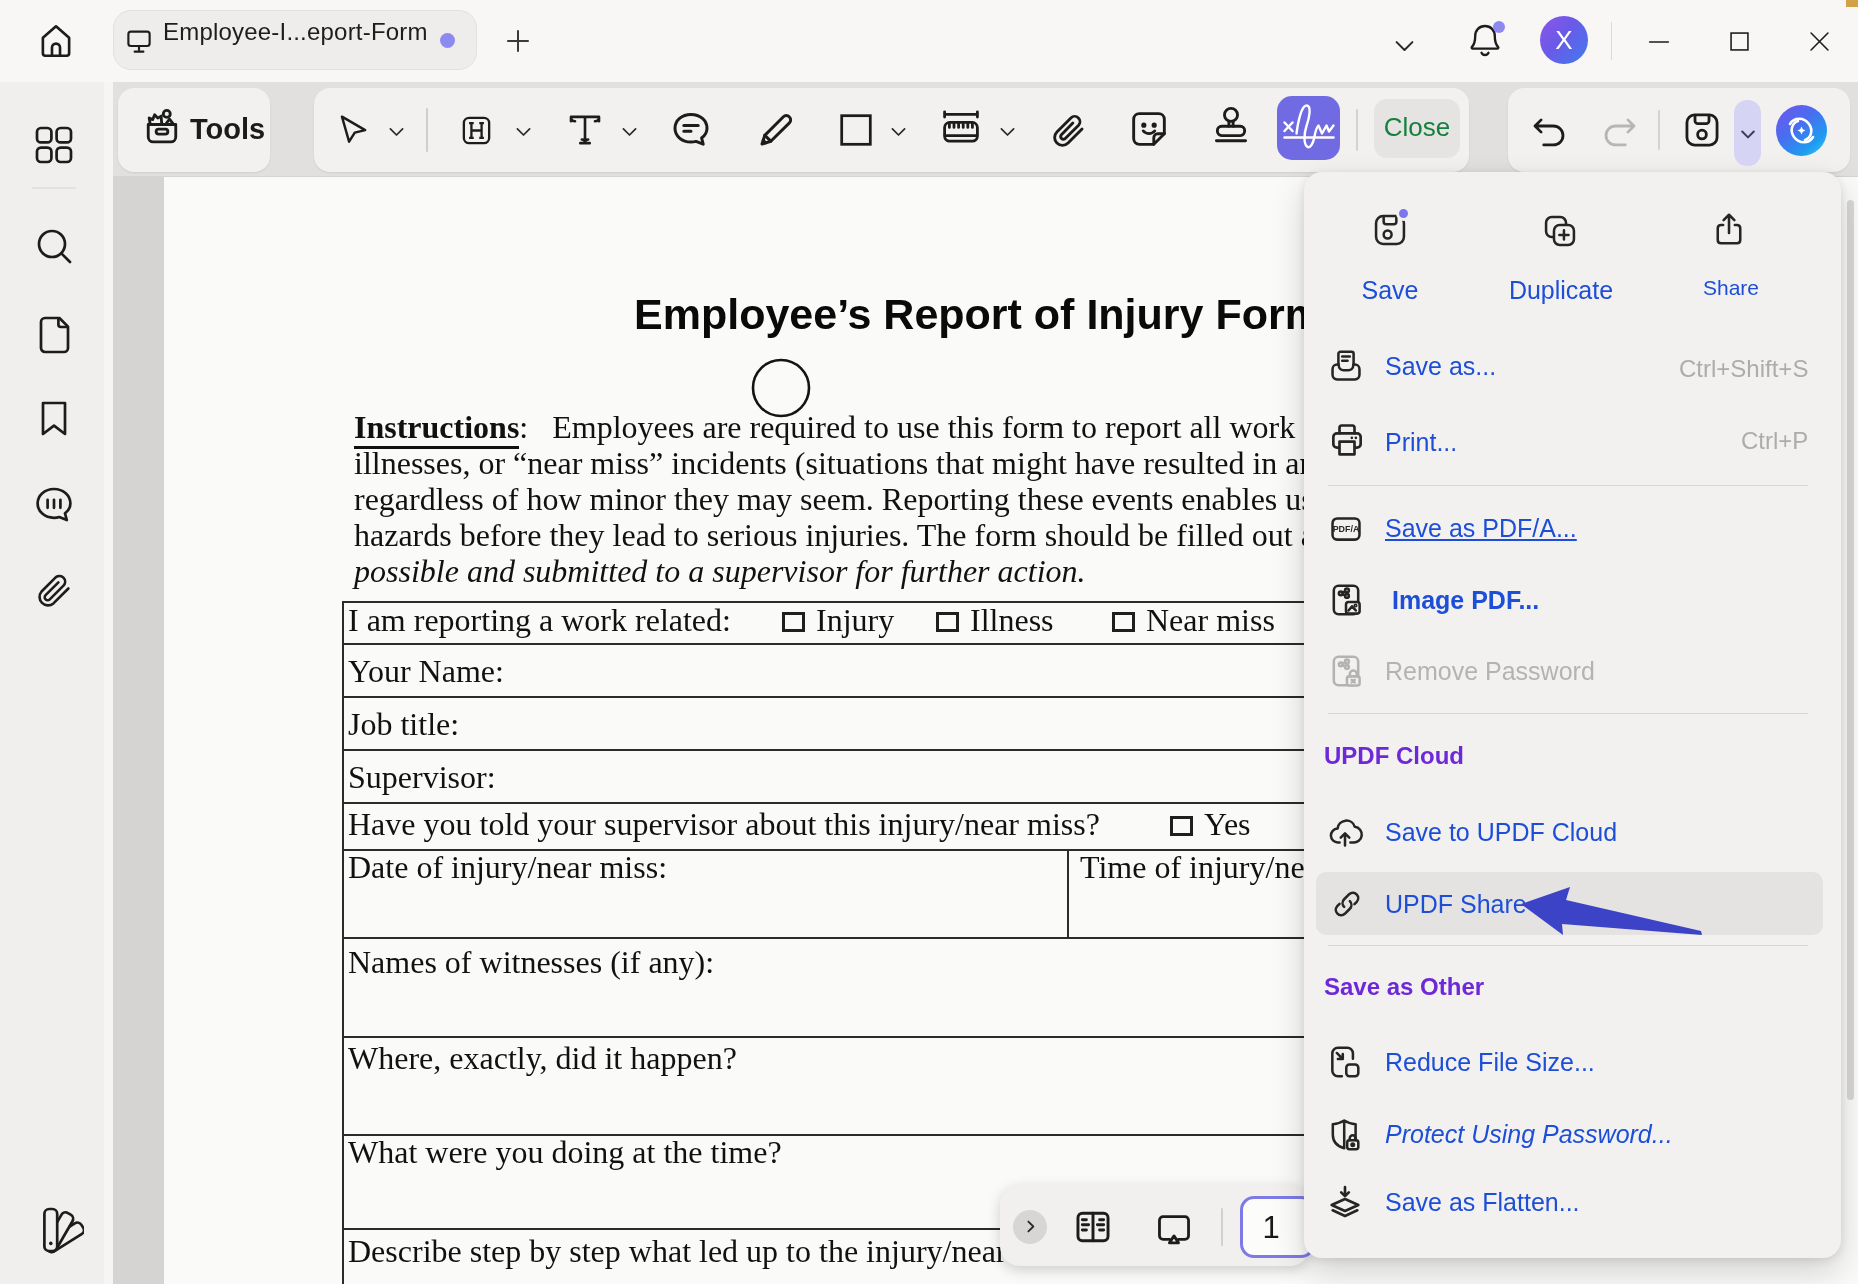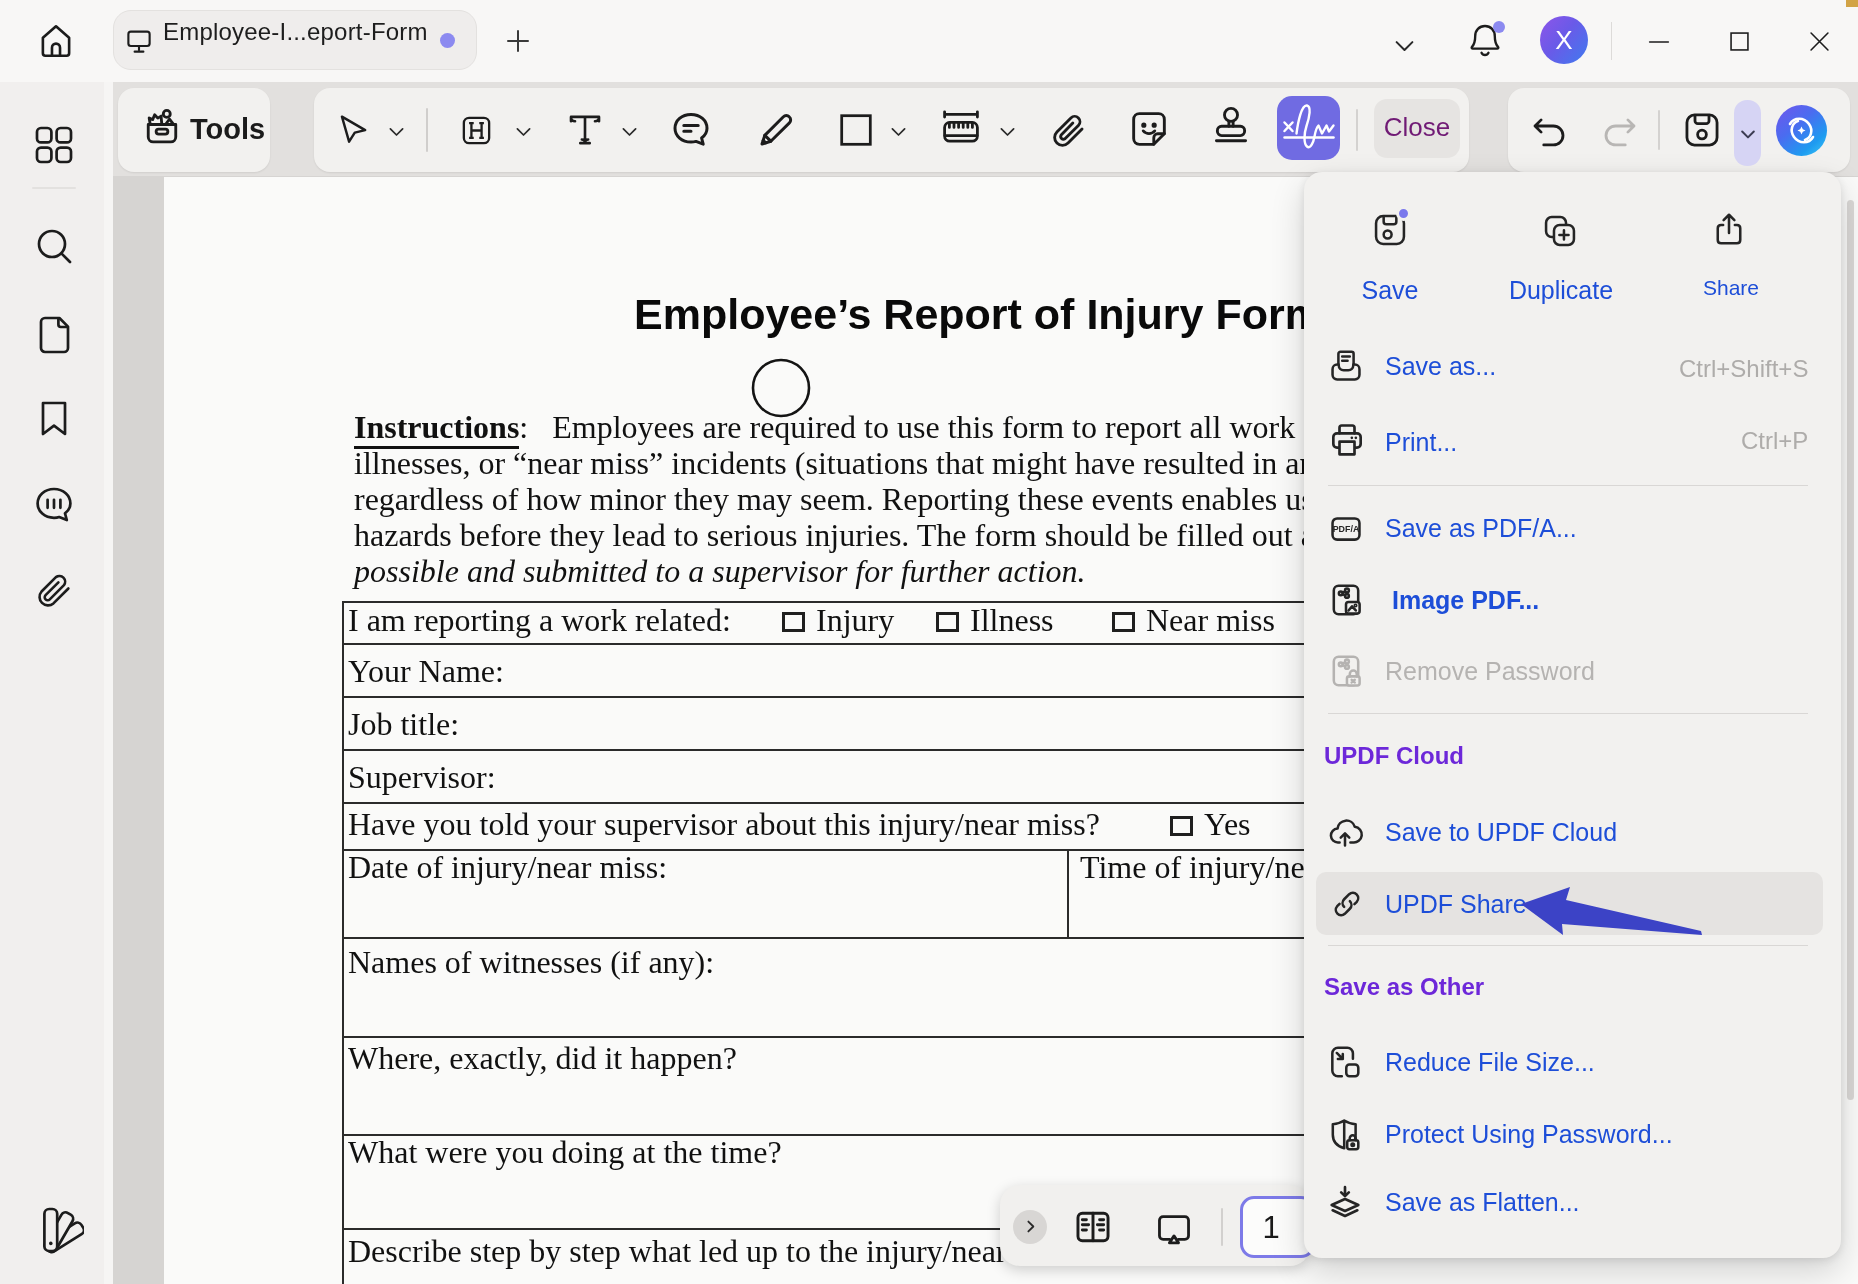--- a/index.html
+++ b/index.html
@@ -144,21 +144,21 @@
     <path d="M14.9 10.7 h.01 M17.3 10.7 h.01"></path>
     <rect x="7.5" y="13" width="9" height="7.6" fill="#f2f1ef"></rect>
   </svg>
 <div class="mi-label" style="left:1385px;top:428px;">Print...</div>
 <div class="mi-short" style="left:1741px;top:427px;">Ctrl+P</div>
 <div class="mdiv" style="top:485px;"></div>
 <svg class="abs" style="left:1327px;top:510px;" width="38" height="38" viewBox="0 0 24 24" fill="none" stroke="#252525" stroke-width="1.6" stroke-linecap="round" stroke-linejoin="round">
     <path d="M3.5 8.2 c0-1.6 1.3-2.9 2.9-2.9 h11.2 c1.6 0 2.9 1.3 2.9 2.9 v7.6 c0 1.6-1.3 2.9-2.9 2.9 H6.4 c-1.6 0-2.9-1.3-2.9-2.9 Z"></path>
     <text x="12" y="14.2" font-size="5.6" font-weight="bold" text-anchor="middle" fill="#252525" stroke="none" font-family="Liberation Sans, sans-serif">PDF/A</text>
   </svg>
-<div class="mi-label" style="left:1385px;top:514px;">Save as PDF/A...</div>
+<div class="mi-label" style="left:1385px;top:514px;text-decoration:underline;">Save as PDF/A...</div>
 <svg class="abs" style="left:1327px;top:581px;" width="38" height="38" viewBox="0 0 24 24" fill="none" stroke="#252525" stroke-width="1.6" stroke-linecap="round" stroke-linejoin="round">
     <rect x="4.3" y="3" width="15.4" height="18" rx="3"></rect>
     <circle cx="8.7" cy="7.8" r="1.2"></circle>
     <circle cx="12.6" cy="6" r="1.2"></circle>
     <circle cx="12.6" cy="9.4" r="1.2"></circle>
     <path d="M9.8 7.3 l1.7-.8 M9.8 8.3 l1.7.7"></path>
     <rect x="12" y="13.2" width="8.6" height="7.4" rx="1.6" fill="#f2f1ef"></rect>
     <path d="M13.6 18.6 l2.2-2.6 2.4 2.6"></path>
     <circle cx="18" cy="15.5" r="0.5"></circle>
   </svg>
@@ -194,21 +194,21 @@
     <path d="M6.8 6.3 l3.8 3.8 M10.6 7 v3.1 h-3.1"></path>
     <rect x="12.8" y="13.6" width="7.6" height="7.4" rx="2" fill="#f2f1ef"></rect>
   </svg>
 <div class="mi-label" style="left:1385px;top:1048px;">Reduce File Size...</div>
 <svg class="abs" style="left:1326px;top:1115px;" width="38" height="38" viewBox="0 0 24 24" fill="none" stroke="#252525" stroke-width="1.6" stroke-linecap="round" stroke-linejoin="round">
     <path d="M11.5 21 C7 19.6 4.3 16.8 4.3 12.4 V5.8 c2.5-.2 5-.8 7.2-2.3 2.2 1.5 4.7 2.1 7.2 2.3 v6.6 c0 .9-.1 1.7-.3 2.4 M11.5 3.5 v17.5"></path>
     <rect x="13.4" y="16" width="7" height="5.6" rx="1.4" fill="#f2f1ef"></rect>
     <path d="M15 16 v-1.3 a1.9 1.9 0 0 1 3.8 0 V16"></path>
     <circle cx="16.9" cy="18.8" r="0.8"></circle>
   </svg>
-<div class="mi-label" style="left:1385px;top:1120px;">Protect Using Password...</div>
+<div class="mi-label" style="left:1385px;top:1120px;font-style:italic;">Protect Using Password...</div>
 <svg class="abs" style="left:1325px;top:1183px;" width="40" height="40" viewBox="0 0 24 24" fill="none" stroke="#252525" stroke-width="1.6" stroke-linecap="round" stroke-linejoin="round">
     <path d="M12 2.5 v5 M9.7 5.6 L12 7.9 l2.3-2.3"></path>
     <path d="M4 13.2 l8-3.6 8 3.6-8 3.6 Z"></path>
     <path d="M4.6 16.4 L12 19.8 l7.4-3.4"></path>
   </svg>
 <div class="mi-label" style="left:1385px;top:1188px;">Save as Flatten...</div>
 
 <svg class="abs" style="left:1500px;top:870px;" width="215" height="75" viewBox="0 0 215 75">
     <path d="M21 34 L70 17 L66 30 L201 61 L202 65 L62 54 L63 65 Z" fill="#3c43c6"></path>
   </svg>
@@ -349,21 +349,21 @@
     <path d="M4.4 19.7 h15.2"></path>
   </svg>
 <div class="abs" style="left:1277px;top:96px;width:63px;height:64px;border-radius:15px;background:#706be2;"></div>
 <svg class="abs" style="left:1280px;top:100px;" width="56" height="56" viewBox="0 0 56 56" fill="none" stroke="#fff" stroke-linecap="round" stroke-linejoin="round">
     <path d="M4.5 22.5 l8 8.5 M12.5 22.5 l-8 8.5" stroke-width="2.5"></path>
     <path d="M16.5 33.5 C18 22 21.5 4.5 27 5.5 C31.5 6.5 29.5 17 26.5 26 C24 33.5 23.5 43.5 27 46.5 C30.5 49.5 33.5 42 34.5 36.5 C35.2 32.5 36 28 38.5 25.5 L42 33.5 L46.5 25.5 L49 31.5 L53.5 25.5" stroke-width="2.4"></path>
     <path d="M4.5 37.5 h49" stroke-width="2.5"></path>
   </svg>
 <div class="vsep" style="left:1356px;top:109px;height:42px;background:#d4d2d0;"></div>
 <div class="abs" style="left:1374px;top:99px;width:86px;height:59px;border-radius:13px;background:#e6e4e2;"></div>
-<div class="abs" style="left:1374px;top:112px;width:86px;text-align:center;font-size:26px;color:#701a75;">Close</div>
+<div class="abs" style="left:1374px;top:112px;width:86px;text-align:center;font-size:26px;color:#15803d;">Close</div>
 
 <svg class="abs" style="left:1528px;top:112px;" width="42" height="42" viewBox="0 0 24 24" fill="none" stroke="#1c1c1c" stroke-width="1.6" stroke-linecap="round" stroke-linejoin="round">
     <path d="M7.5 4.5 L4 8 l3.5 3.5 M4 8 h10.5 c3 0 5.5 2.4 5.5 5.4 0 3-2.5 5.4-5.5 5.4 H9"></path>
   </svg>
 <svg class="abs" style="left:1599px;top:112px;" width="42" height="42" viewBox="0 0 24 24" fill="none" stroke="#b8b6b4" stroke-width="1.6" stroke-linecap="round" stroke-linejoin="round">
     <path d="M16.5 4.5 L20 8 l-3.5 3.5 M20 8 H9.5 C6.5 8 4 10.4 4 13.4 c0 3 2.5 5.4 5.5 5.4 H15"></path>
   </svg>
 <div class="vsep" style="left:1658px;top:110px;height:40px;background:#d4d2d0;"></div>
 <svg class="abs" style="left:1681px;top:109px;" width="42" height="42" viewBox="0 0 24 24" fill="none" stroke="#1c1c1c" stroke-width="1.6" stroke-linecap="round" stroke-linejoin="round">
     <rect x="3.4" y="3.4" width="17.2" height="17.2" rx="4.3"></rect>

